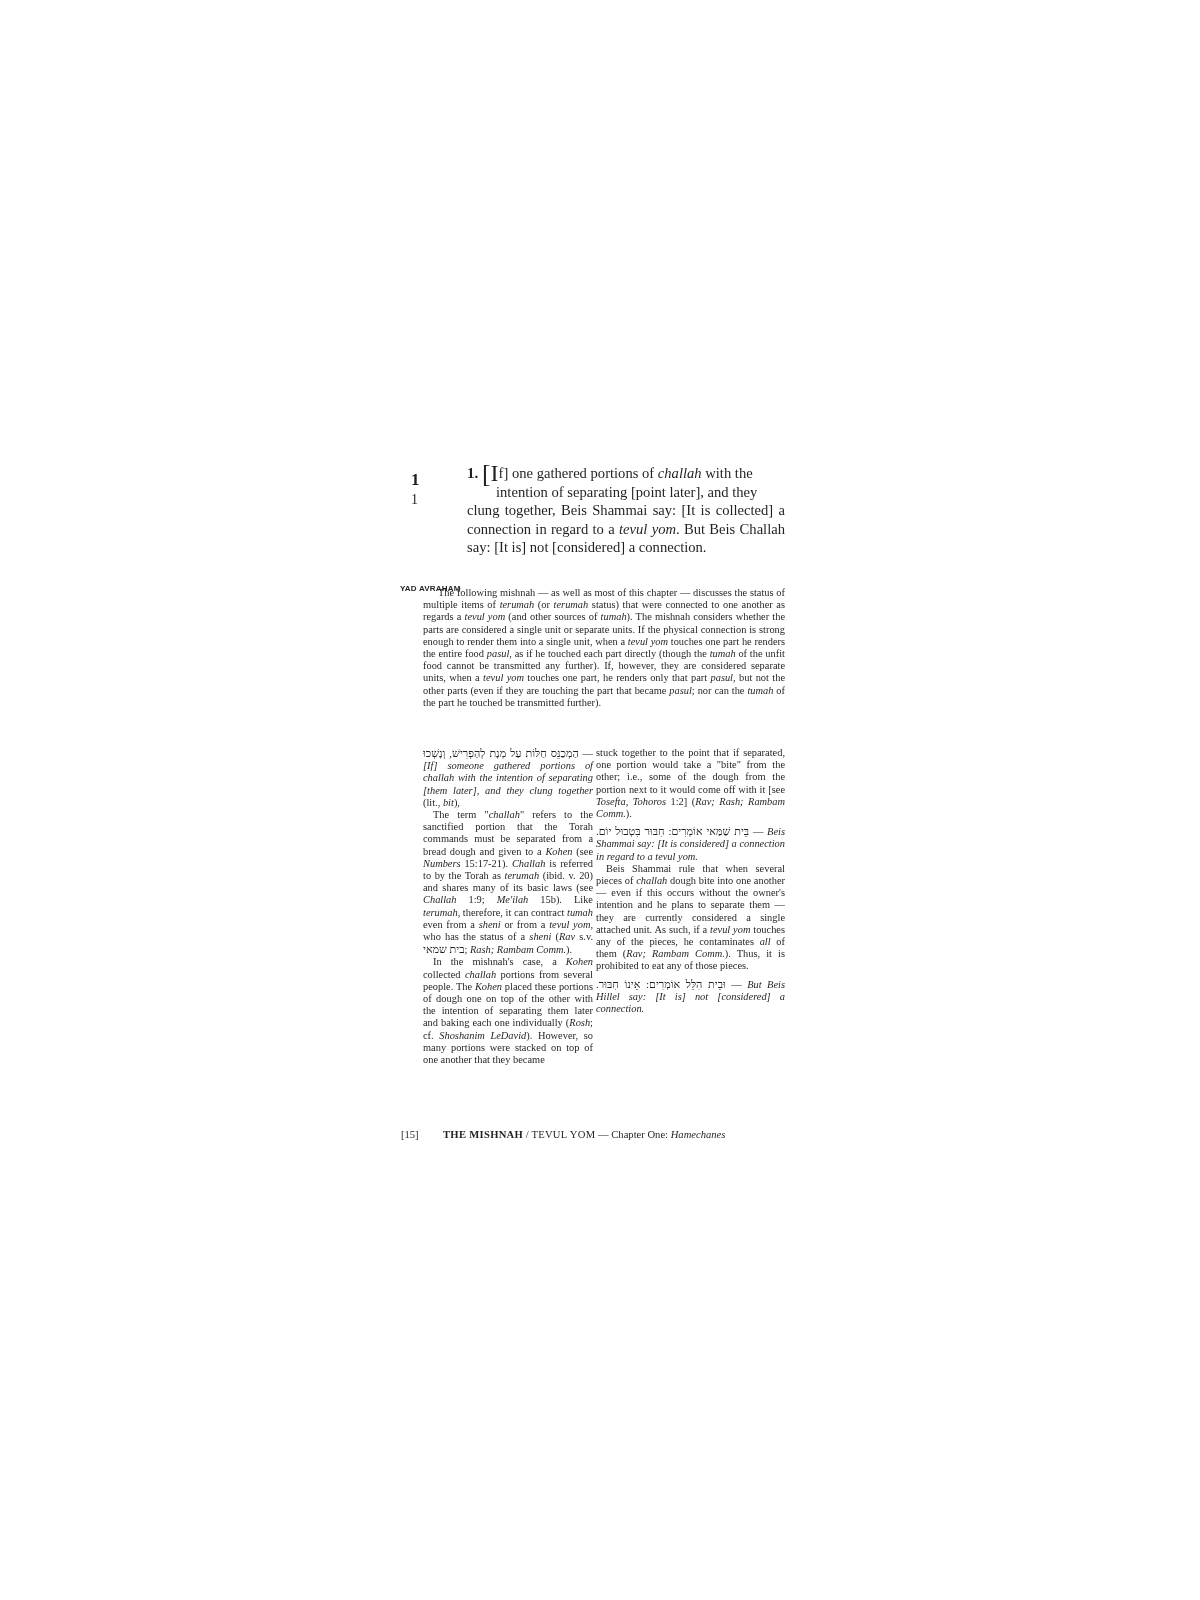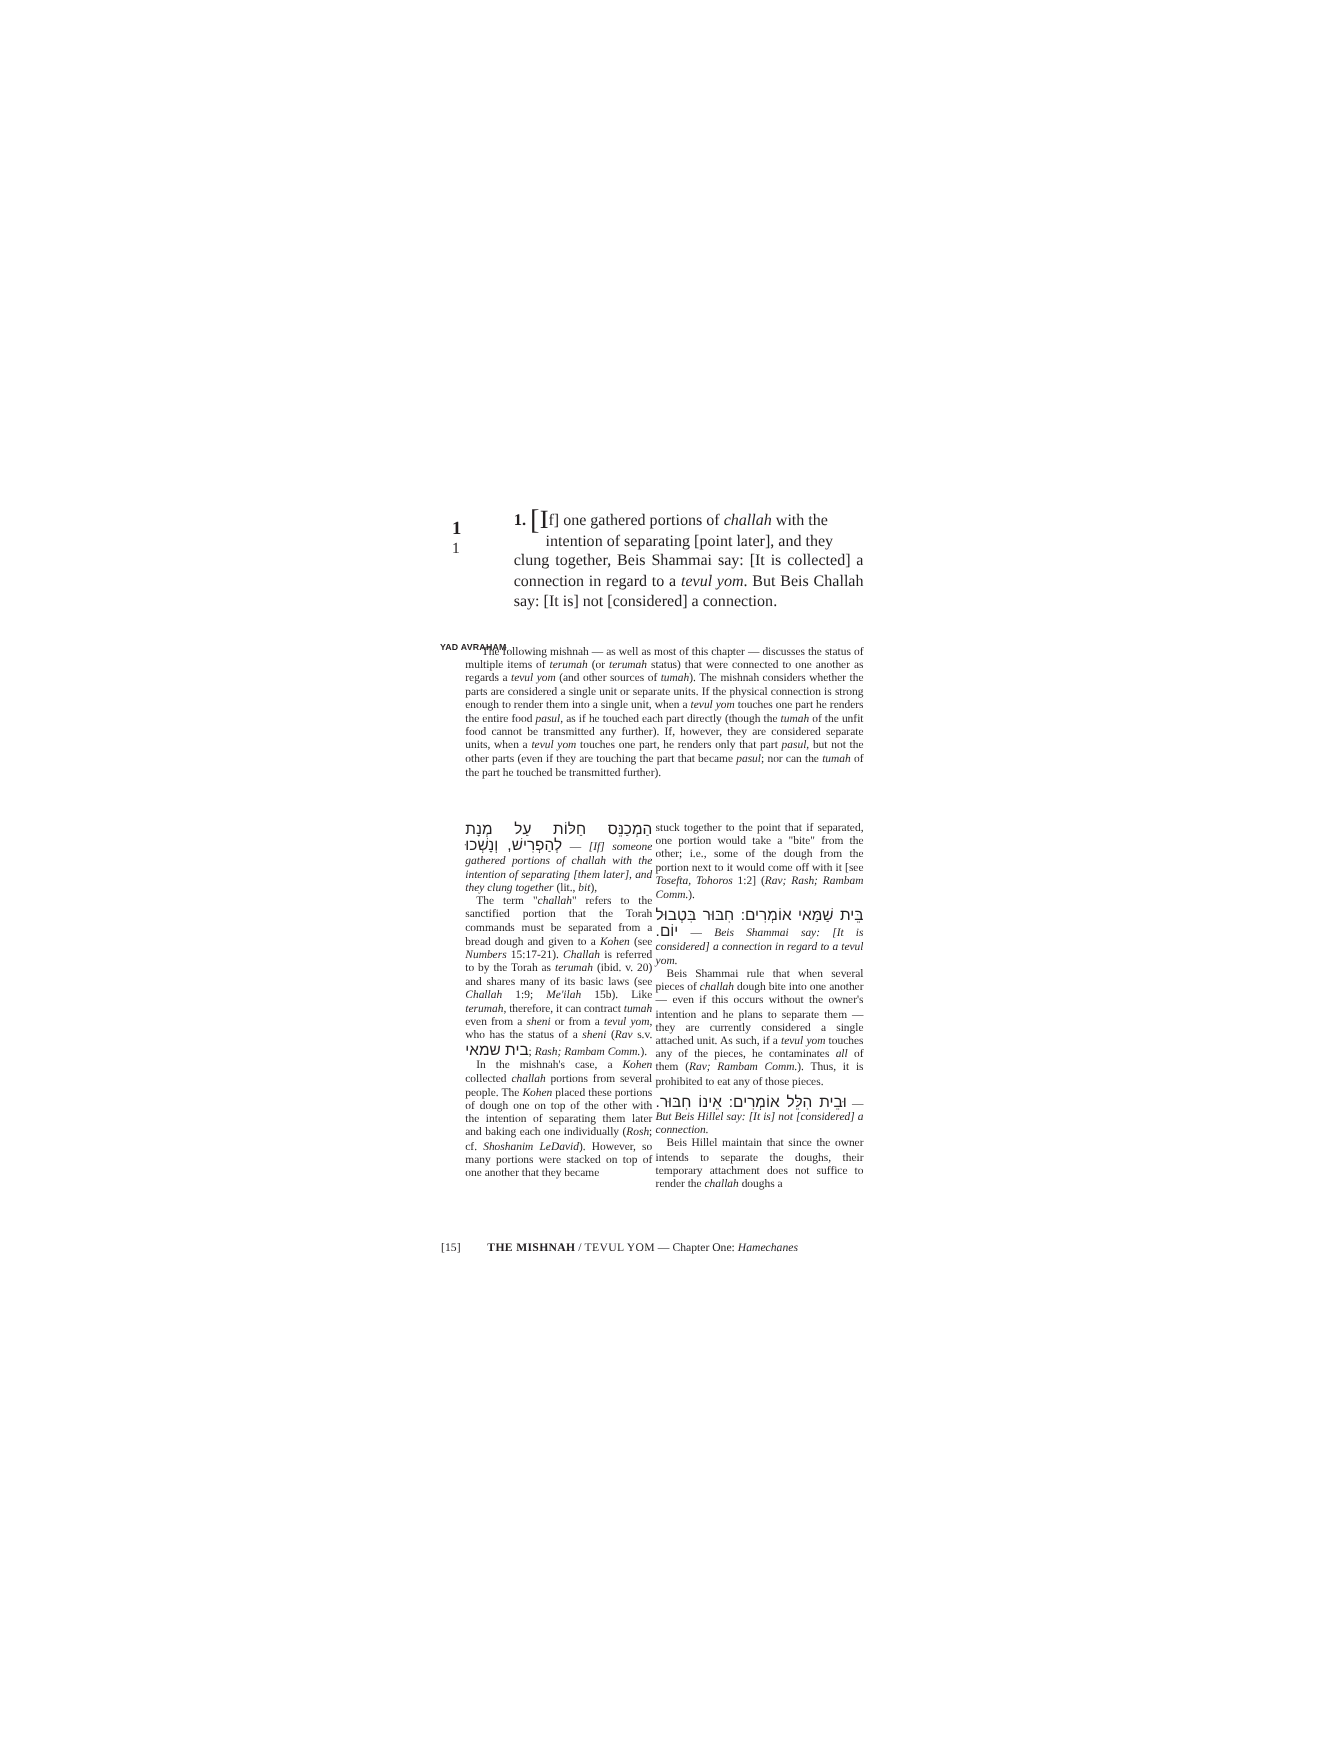--- a/index.html
+++ b/index.html
@@ -36,21 +36,21 @@
   .col {
     position: absolute; top: 747px; width: 170px;
     font-size: 10.4px; line-height: 12.2px; text-align: justify;
   }
   .col.left { left: 423px; }
   .col.right { left: 596px; width: 189px; }
   .col p { margin: 0 0 0 0; }
   .col p.ind { text-indent: 10px; }
   .col p.lemma { margin-top: 5px; }
   .col p.first { margin-top: 0; }
-  .heb { direction: rtl; unicode-bidi: embed; font-family: Liberation Sans, sans-serif; font-size: 14px; }
+  .heb { direction: rtl; unicode-bidi: embed; font-family: Liberation Serif, serif; font-size: 11px; }
   i { font-style: italic; }
   .footer {
     position: absolute; left: 401px; top: 1108px; width: 390px;
     font-size: 10.6px; line-height: 14px; white-space: nowrap; margin-top: 20px;
   }
   .footer .page-no { display: inline-block; width: 42px; }
   .footer .book { font-weight: bold; letter-spacing: 0.3px; }
   .footer .tractate { letter-spacing: 0.3px; }
 </style>
 </head>
@@ -77,20 +77,19 @@
   <div class="col left" id="col-left">
       <p class="lemma first"><span class="heb">הַמְכַנֵּס חַלּוֹת עַל מְנָת לְהַפְרִישׁ, וְנָשְׁכוּ</span><span> — </span><i>[If] someone gathered portions of challah with the intention of separating [them later], and they clung together</i><span> (lit., </span><i>bit</i><span>),</span></p>
       <p class="ind"><span>The term "</span><i>challah</i><span>" refers to the sanctified portion that the Torah commands must be separated from a bread dough and given to a </span><i>Kohen</i><span> (see </span><i>Numbers</i><span> 15:17-21). </span><i>Challah</i><span> is referred to by the Torah as </span><i>terumah</i><span> (ibid. v. 20) and shares many of its basic laws (see </span><i>Challah</i><span> 1:9; </span><i>Me'ilah</i><span> 15b). Like </span><i>terumah</i><span>, therefore, it can contract </span><i>tumah</i><span> even from a </span><i>sheni</i><span> or from a </span><i>tevul yom</i><span>, who has the status of a </span><i>sheni</i><span> (</span><i>Rav</i><span> s.v. </span><span class="heb">בית שמאי</span><span>; </span><i>Rash; Rambam Comm.</i><span>).</span></p>
       <p class="ind"><span>In the mishnah's case, a </span><i>Kohen</i><span> collected </span><i>challah</i><span> portions from several people. The </span><i>Kohen</i><span> placed these portions of dough one on top of the other with the intention of separating them later and baking each one individually (</span><i>Rosh</i><span>; cf. </span><i>Shoshanim LeDavid</i><span>). However, so many portions were stacked on top of one another that they became</span></p>
     </div>
   <div class="col right" id="col-right">
       <p><span>stuck together to the point that if separated, one portion would take a "bite" from the other; i.e., some of the dough from the portion next to it would come off with it [see </span><i>Tosefta, Tohoros</i><span> 1:2] (</span><i>Rav; Rash; Rambam Comm.</i><span>).</span></p>
       <p class="lemma"><span class="heb">בֵּית שַׁמַּאי אוֹמְרִים: חִבּוּר בִּטְבוּל יוֹם.</span><span> — </span><i>Beis Shammai say: [It is considered] a connection in regard to a tevul yom.</i></p>
       <p class="ind"><span>Beis Shammai rule that when several pieces of </span><i>challah</i><span> dough bite into one another — even if this occurs without the owner's intention and he plans to separate them — they are currently considered a single attached unit. As such, if a </span><i>tevul yom</i><span> touches any of the pieces, he contaminates </span><i>all</i><span> of them (</span><i>Rav; Rambam Comm.</i><span>). Thus, it is prohibited to eat any of those pieces.</span></p>
       <p class="lemma"><span class="heb">וּבֵית הִלֵּל אוֹמְרִים: אֵינוֹ חִבּוּר.</span><span> — </span><i>But Beis Hillel say: [It is] not [considered] a connection.</i></p>
-      <p class="ind"><span>Beis Hillel maintain that since the owner intends to separate the doughs, their temporary attachment does not suffice to render the </span><i>challah</i><span> doughs a</span></p>
     </div>
 
   <div class="footer">
     <span class="page-no">[15]</span><span class="book">THE MISHNAH</span><span> / </span><span class="tractate">TEVUL YOM</span><span> — </span><span>Chapter One: </span><i>Hamechanes</i>
   </div>
 
 </div>
 
 </body></html>

